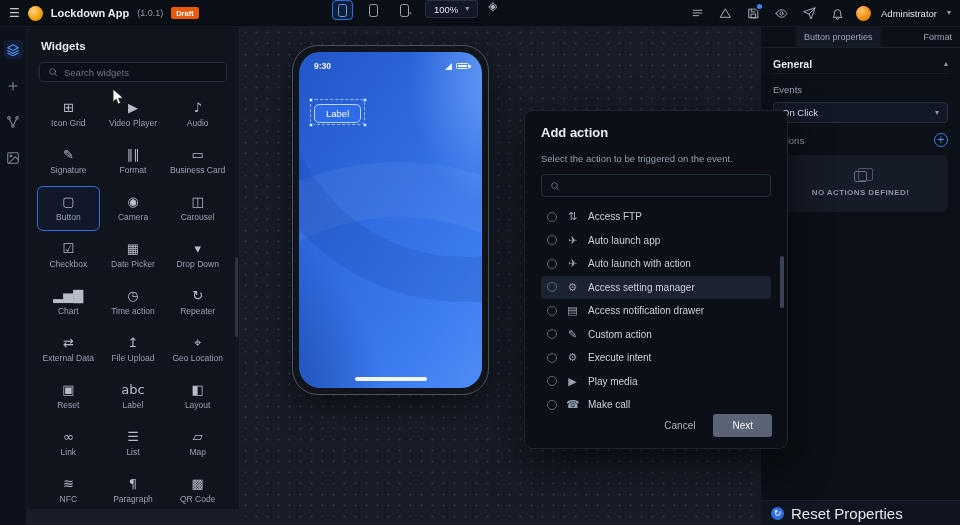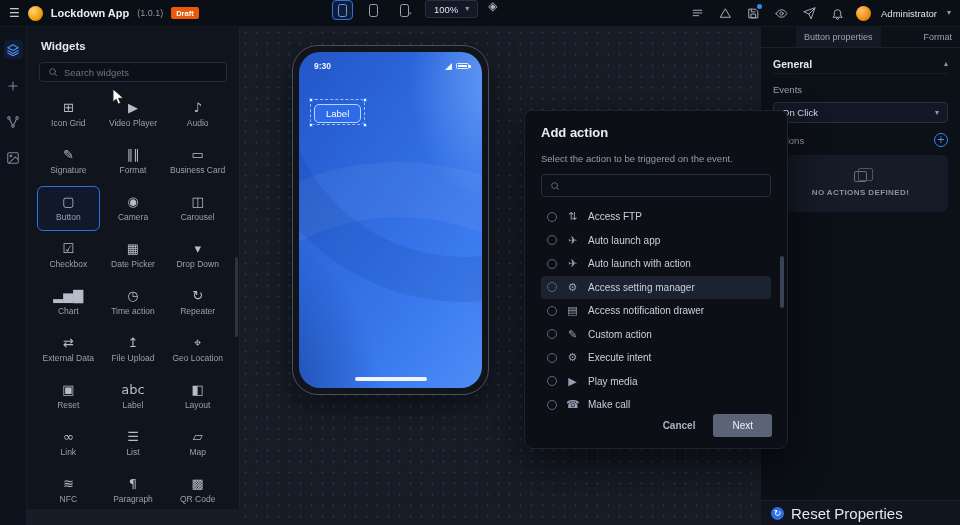--- a/index.html
+++ b/index.html
@@ -109,21 +109,21 @@
   .m-title { font-size:13px; font-weight:bold; color:#e9edf4; }
   .m-sub { margin-top:13px; font-size:9.5px; color:#939daf; }
   .m-search { margin-top:10px; height:23px; background:#0b1019; border:1px solid #273040; border-radius:4px; display:flex; align-items:center; gap:7px; padding:0 8px; }
   .m-list { margin-top:8px; }
   .action-row { height:23.5px; display:flex; align-items:center; gap:9px; padding:0 6px; border-radius:4px; cursor:pointer; }
   .action-row.selected { background:#1b2231; }
   .radio { width:10px; height:10px; border:1.3px solid #5c6678; border-radius:50%; flex:none; }
   .a-icon { width:13px; font-size:11px; color:#96a0b2; text-align:center; flex:none; }
   .a-label { font-size:10px; color:#c9d0db; white-space:nowrap; }
   .m-footer { position:absolute; bottom:11px; right:15px; display:flex; align-items:center; gap:18px; }
-  .btn-cancel { font-size:10px; color:#aab2c0; background:none; border:0; cursor:pointer; font-family:inherit;font-weight:bold; }
+  .btn-cancel { font-size:10px; color:#aab2c0; background:none; border:0; cursor:pointer; font-family:inherit; }
   .btn-next { font-size:10px; color:#eef1f5; background:#5b6477; border:0; border-radius:3px; padding:6px 19px; cursor:pointer; font-family:inherit; }
   .m-scroll-thumb { position:absolute; right:3px; top:145px; width:4px; height:52px; background:#3a4354; border-radius:2px; }
 
   
   .cursor { position:absolute; left:112px; top:88px; z-index:60; pointer-events:none; }
 </style>
 </head>
 <body>
 
 <div class="app">

